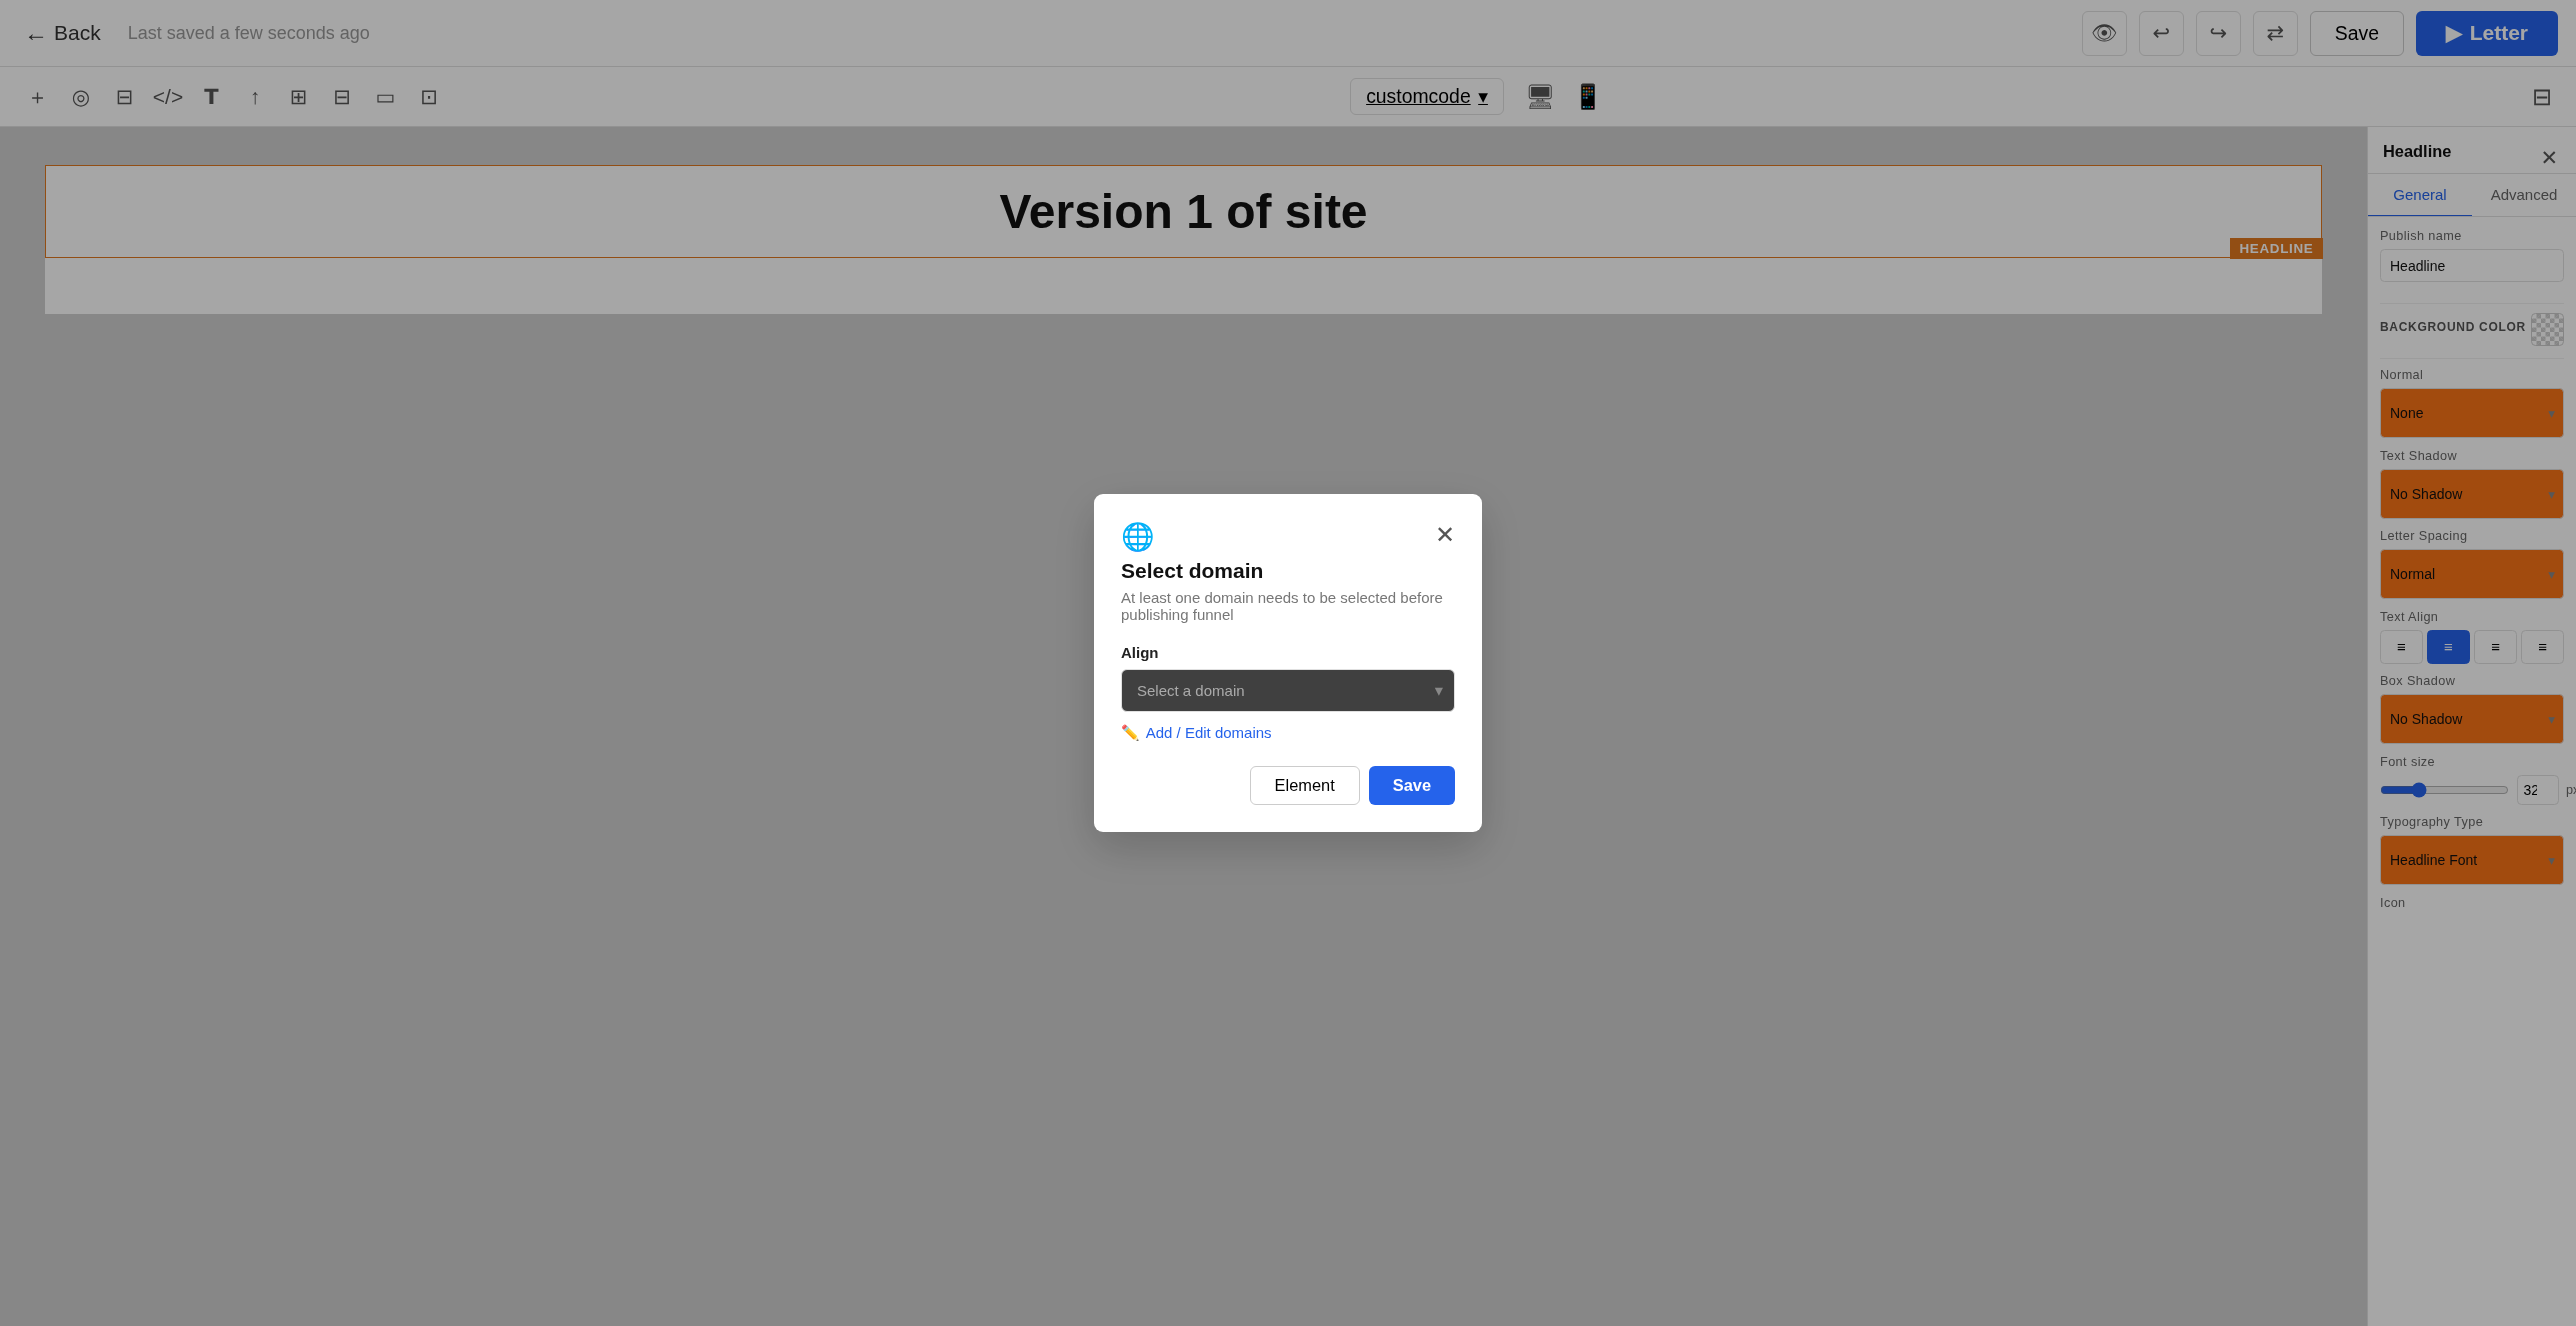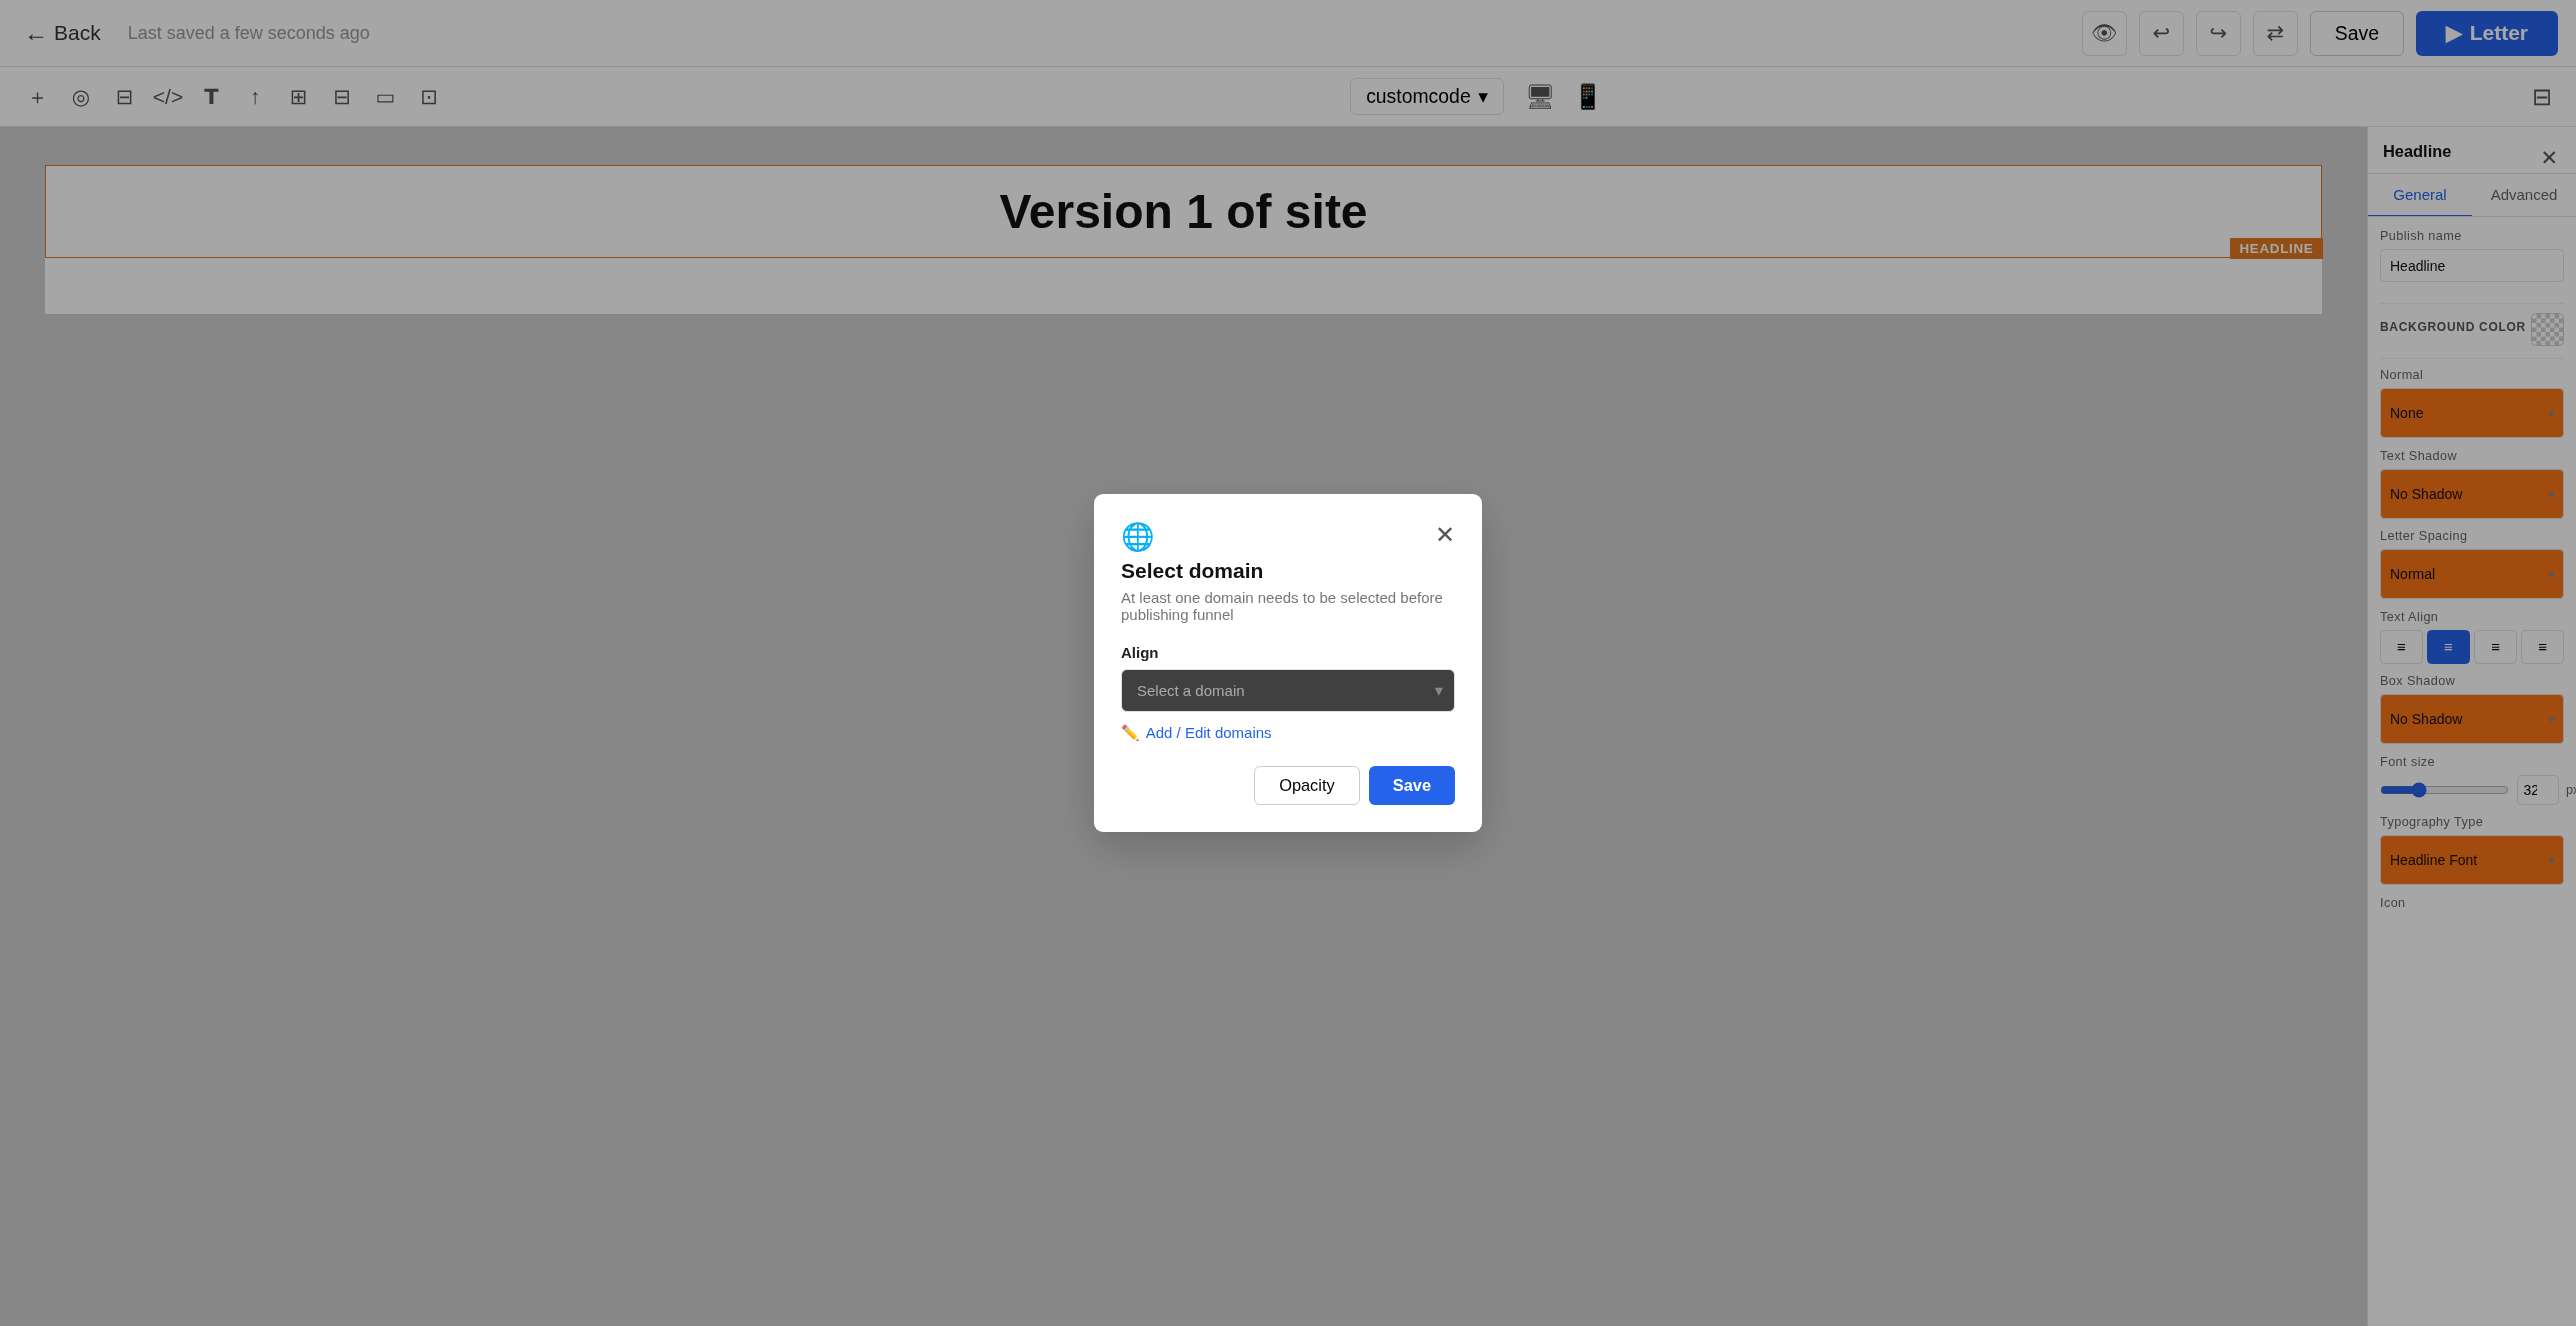--- a/index.html
+++ b/index.html
@@ -42,21 +42,21 @@
     }
     .tool-btn {
       background: none; border: none; cursor: pointer;
       width: 39px; height: 39px; display: flex; align-items: center; justify-content: center;
       border-radius: 6px; color: #555; font-size: 21px;
     }
     .center-controls { display: flex; align-items: center; gap: 0; margin: 0 auto; }
     .domain-selector {
       display: flex; align-items: center; gap: 7.5px;
       border: 0.7px solid #e0e0e0; border-radius: 6px; padding: 6px 15px;
-      font-size: 19.4px; cursor: pointer; background: #fff; min-width: 149px;
+      font-size: 19.4px; cursor: pointer; background: #fff; min-width: 149px; text-decoration: underline;
     }
     .view-toggle { display: flex; gap: 6px; margin-left: 15px; }
     .view-btn {
       background: none; border: none; cursor: pointer; font-size: 24px; color: #555;
       padding: 6px; border-radius: 4.5px;
     }
     .sidebar-toggle {
       background: none; border: none; cursor: pointer; font-size: 24px; color: #555;
       margin-left: 15px; padding: 6px;
     }
@@ -385,18 +385,18 @@
       </select>
       <span class="domain-select-arrow">▾</span>
     </div>
 
     <a class="add-edit-link">
       <span>✏️</span>
       <span>Add / Edit domains</span>
     </a>
 
     <div class="modal-footer">
-      <button class="cancel-btn">Opacity</button>
+      <button class="cancel-btn">Element</button>
       <button class="modal-save-btn">Save</button>
     </div>
   </div>
 </div>
 
 
 </body></html>

